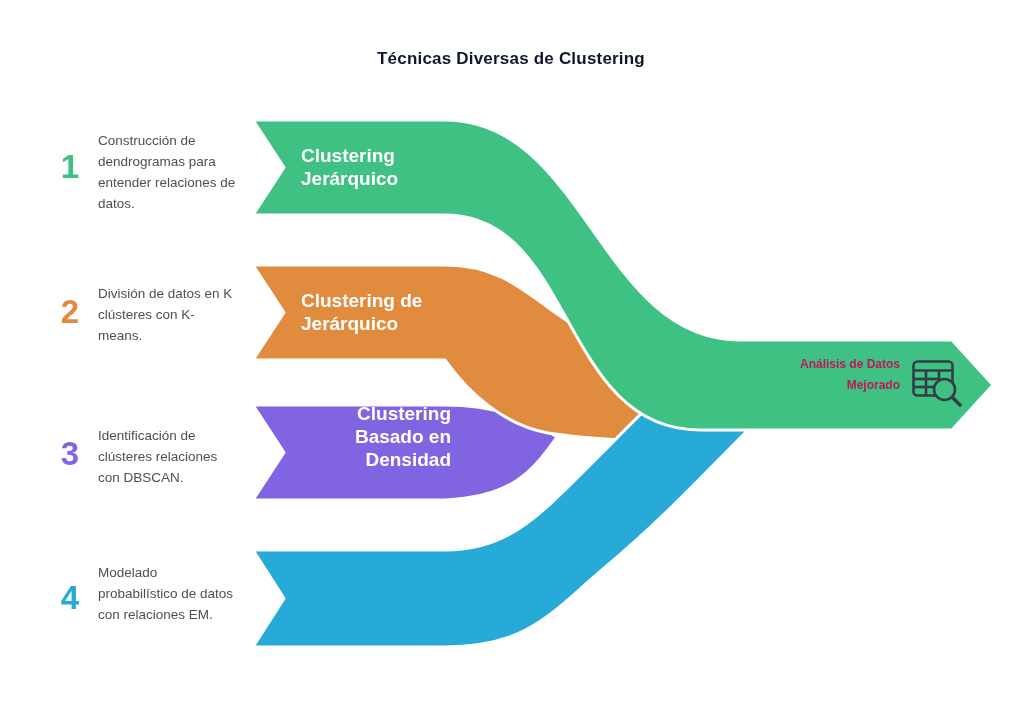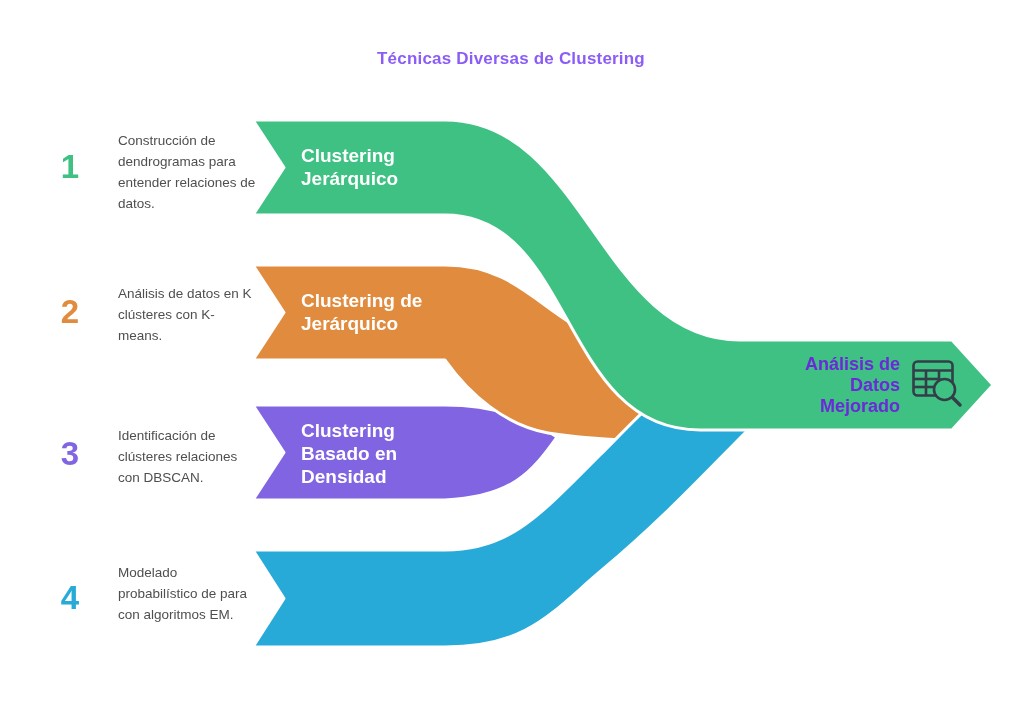--- a/index.html
+++ b/index.html
@@ -2,51 +2,51 @@
 <html><head>
 <meta charset="utf-8">
 <style>
   html,body{margin:0;padding:0;background:#ffffff;}
   .stage{
     position:relative;width:1022px;height:711px;background:#ffffff;overflow:hidden;
     font-family:"Liberation Sans", sans-serif;
   }
   .title{
     position:absolute;left:0;top:49px;width:1022px;text-align:center;
-    font-size:17px;font-weight:700;color:#8b5cf6;letter-spacing:.2px;
+    font-size:17px;font-weight:700;color:#0f172a;letter-spacing:.2px;
   }
   svg.ribbons{position:absolute;left:0;top:0;}
   .ribbon{stroke:#ffffff;stroke-width:3;stroke-linejoin:round;}
   .num{
     position:absolute;width:34px;text-align:center;
     font-size:33px;font-weight:700;line-height:34px;
   }
   .desc{
     position:absolute;left:98px;width:140px;
-    font-size:13.5px;line-height:21px;color:#4f4f4f;margin-left:20px;
+    font-size:13.5px;line-height:21px;color:#4f4f4f;
   }
   .rlabel{
     position:absolute;left:301px;width:150px;
     font-size:19px;line-height:23px;font-weight:700;color:#ffffff;
   }
   .outlabel{
     position:absolute;left:778px;width:122px;top:354px;text-align:right;
-    font-size:18px;line-height:21px;font-weight:700;color:#6d28d9;
+    font-size:12px;line-height:21px;font-weight:700;color:#be185d;
   }
   .n1{left:53px;top:150px;}
   .n2{left:53px;top:295px;}
   .n3{left:53px;top:437px;}
   .n4{left:53px;top:581px;}
   .d1{top:130px;}
   .d2{top:283px;}
   .d3{top:425px;}
   .d4{top:562px;}
   .l1{top:144px;}
   .l2{top:289px;}
-  .l3{top:419px;}
+  .l3{top:402px;text-align:right;}
   .l4{top:563px;}
   .icon-stroke{fill:none;stroke:#333e48;stroke-width:2.6;}
 </style>
 </head>
 <body>
 
 <div class="stage">
 
   <div class="title">Técnicas Diversas de Clustering</div>
 
@@ -69,27 +69,27 @@
       <line class="icon-stroke" x1="913.5" y1="387" x2="939" y2="387"></line>
       <circle cx="944.5" cy="389.5" r="10.5" stroke="#333e48" stroke-width="2.6" fill="#3ec183"></circle>
       <line x1="952.5" y1="397.5" x2="960" y2="405" stroke="#333e48" stroke-width="3.4" stroke-linecap="round"></line>
     </g>
   </svg>
 
   <div class="num n1" style="color: rgb(62, 193, 131);">1</div>
   <div class="desc d1">Construcción de dendrogramas para entender relaciones de datos.</div>
 
   <div class="num n2" style="color: rgb(224, 139, 62);">2</div>
-  <div class="desc d2">Análisis de datos en K clústeres con K-means.</div>
+  <div class="desc d2">División de datos en K clústeres con K-means.</div>
 
   <div class="num n3" style="color: rgb(129, 100, 226);">3</div>
   <div class="desc d3">Identificación de clústeres relaciones con DBSCAN.</div>
 
   <div class="num n4" style="color: rgb(39, 170, 216);">4</div>
-  <div class="desc d4">Modelado probabilístico de para con algoritmos EM.</div>
+  <div class="desc d4">Modelado probabilístico de datos con relaciones EM.</div>
 
   <div class="rlabel l1">Clustering Jerárquico</div>
   <div class="rlabel l2">Clustering de Jerárquico</div>
   <div class="rlabel l3">Clustering Basado en Densidad</div>
 
   <div class="outlabel">Análisis de Datos Mejorado</div>
 
 </div>
 
 </body></html>

